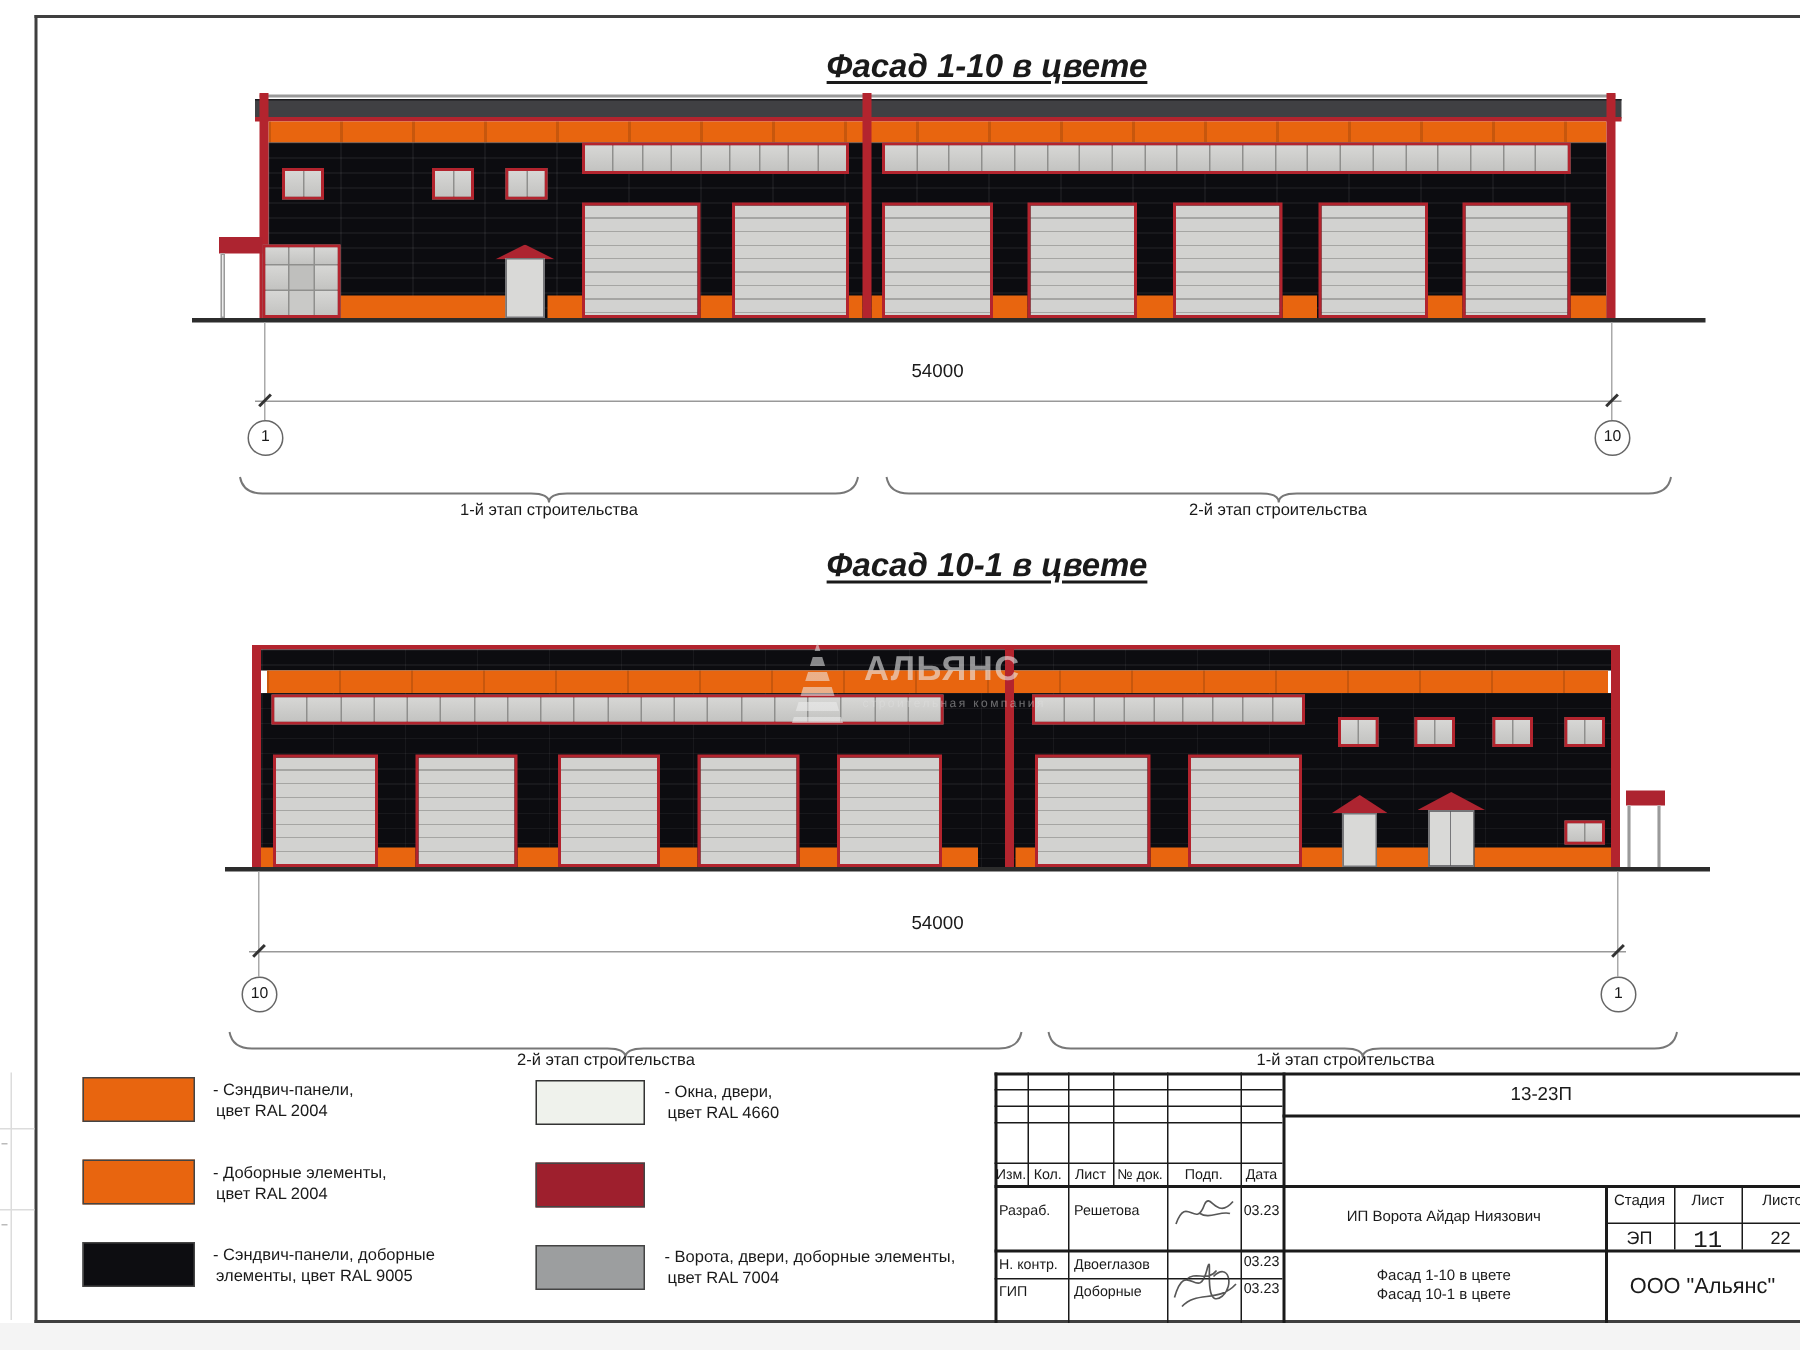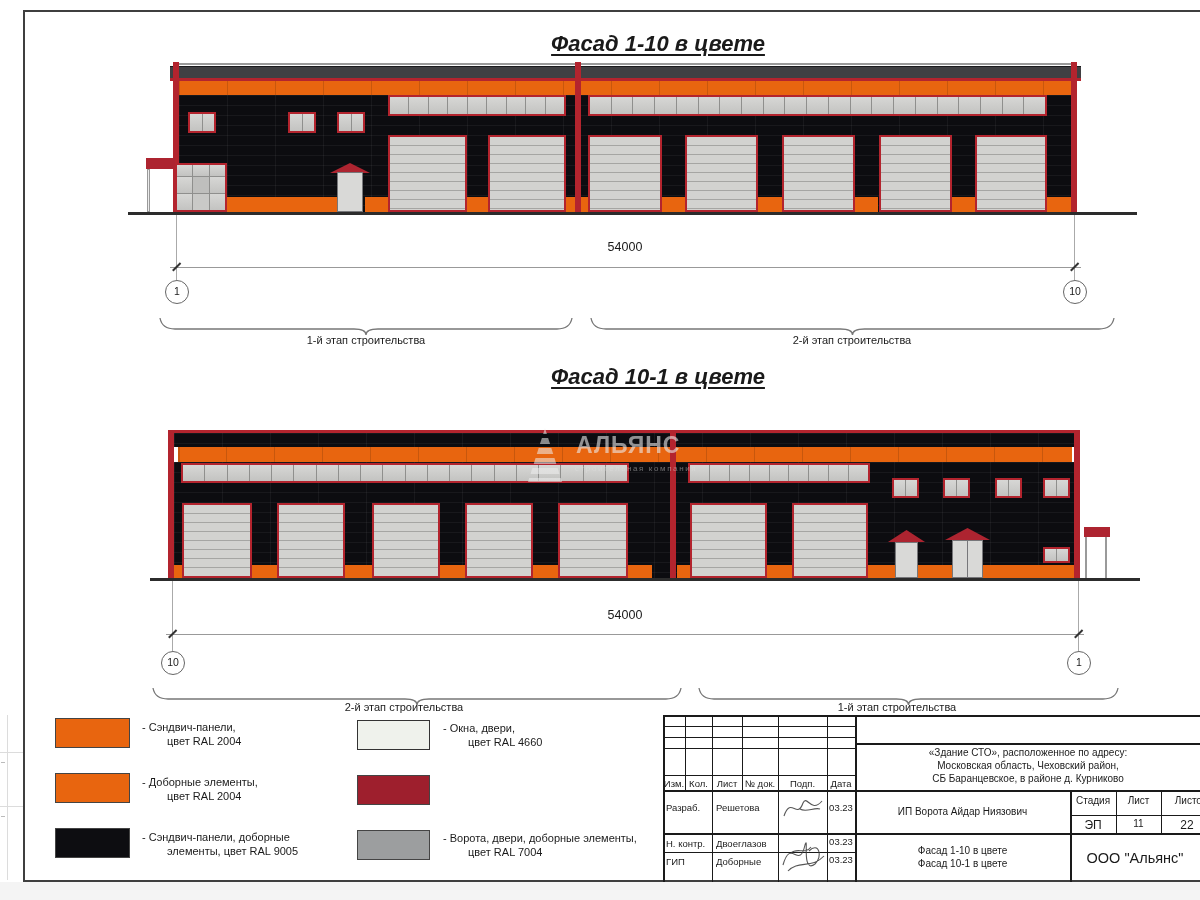--- a/index.html
+++ b/index.html
@@ -37,21 +37,21 @@
   .bubble{position:absolute;width:22px;height:22px;border:1px solid #666;border-radius:50%;
           background:#fff;font-size:10.5px;line-height:21px;text-align:center;}
   .brace{position:absolute;overflow:visible;}
   .lbl{font-size:11px;}
   .dimtxt{font-size:12.5px;}
   .title{position:absolute;font-size:22px;font-weight:700;font-style:italic;
          text-decoration:underline;text-underline-offset:3px;text-align:center;}
   
   .swatch{position:absolute;border:1px solid #444;box-sizing:border-box;}
   .legtxt{position:absolute;font-size:11px;line-height:13.5px;white-space:nowrap;}
-  .legtxt .l2{margin-left:25px;}
+  .legtxt .l2{margin-left:2px;}
   
   .tbl{position:absolute;background:#1a1a1a;}
   .tbt{position:absolute;font-size:9.5px;white-space:nowrap;}
   .wm{position:absolute;color:rgba(235,235,235,0.6);}
   .wm-tri{position:absolute;clip-path:polygon(50% 0,100% 100%,0 100%);
           background:repeating-linear-gradient(to bottom,rgba(238,238,238,0.55) 0 6px,transparent 6px 10px);}
 </style>
 </head>
 <body>
 
@@ -378,31 +378,27 @@
   <div class="tbt" style="left:716px;top:856px;">Доборные</div>
   <div class="tbt ctr" style="left:827px;top:854px;width:28px;">03.23</div>
 
   <svg class="abs" style="left:781px;top:792px;width:44px;height:32px;" viewBox="0 0 44 32">
     <path d="M3,24 C10,4 16,28 22,11 C26,2 30,22 41,9 M19,17 C25,21 33,15 39,17" stroke="#3a3a3a" stroke-width="1.1" fill="none" opacity="0.85"></path>
   </svg>
   <svg class="abs" style="left:779px;top:829px;width:48px;height:50px;" viewBox="0 0 48 50">
     <path d="M4,36 C12,8 20,42 26,16 C30,4 22,46 36,35 C44,28 40,12 30,22 M9,42 C19,31 33,40 45,27 M12,24 C18,18 26,26 32,18" stroke="#3a3a3a" stroke-width="1.1" fill="none" opacity="0.85"></path>
   </svg>
 
-  <div class="t ctr" style="left:858px;top:746px;width:340px;font-size:10px;line-height:13px;white-space:normal;">
-    <div>«Здание СТО», расположенное по адресу:</div>
-    <div>Московская область, Чеховский район,</div>
-    <div>СБ Баранцевское, в районе д. Курниково</div>
-  </div>
+  <div class="t ctr" style="left:855px;top:722px;width:345px;font-size:12.5px;">13-23П</div>
   <div class="tbt ctr" style="left:855px;top:806px;width:215px;font-size:10px;">ИП Ворота Айдар Ниязович</div>
   <div class="tbt ctr" style="left:1070px;top:795px;width:46px;font-size:10px;">Стадия</div>
   <div class="tbt ctr" style="left:1116px;top:795px;width:45px;font-size:10px;">Лист</div>
   <div class="tbt ctr" style="left:1161px;top:795px;width:60px;font-size:10px;">Листов</div>
   <div class="tbt ctr" style="left:1070px;top:818px;width:46px;font-size:12px;">ЭП</div>
-  <div class="tbt ctr" style="left:1116px;top:818px;width:45px;font-size:10px;">11</div>
+  <div class="tbt ctr" style="left:1116px;top:818px;width:45px;font-size:16px;font-family:Liberation Mono, monospace;">11</div>
   <div class="tbt ctr" style="left:1161px;top:818px;width:52px;font-size:12px;">22</div>
   <div class="t ctr" style="left:855px;top:844px;width:215px;font-size:10px;line-height:13px;white-space:normal;">
     <div>Фасад 1-10 в цвете</div>
     <div>Фасад 10-1 в цвете</div>
   </div>
   <div class="t ctr" style="left:1070px;top:850px;width:130px;font-size:14.5px;">ООО "Альянс"</div>
 
 </div>
 
 </body></html>

